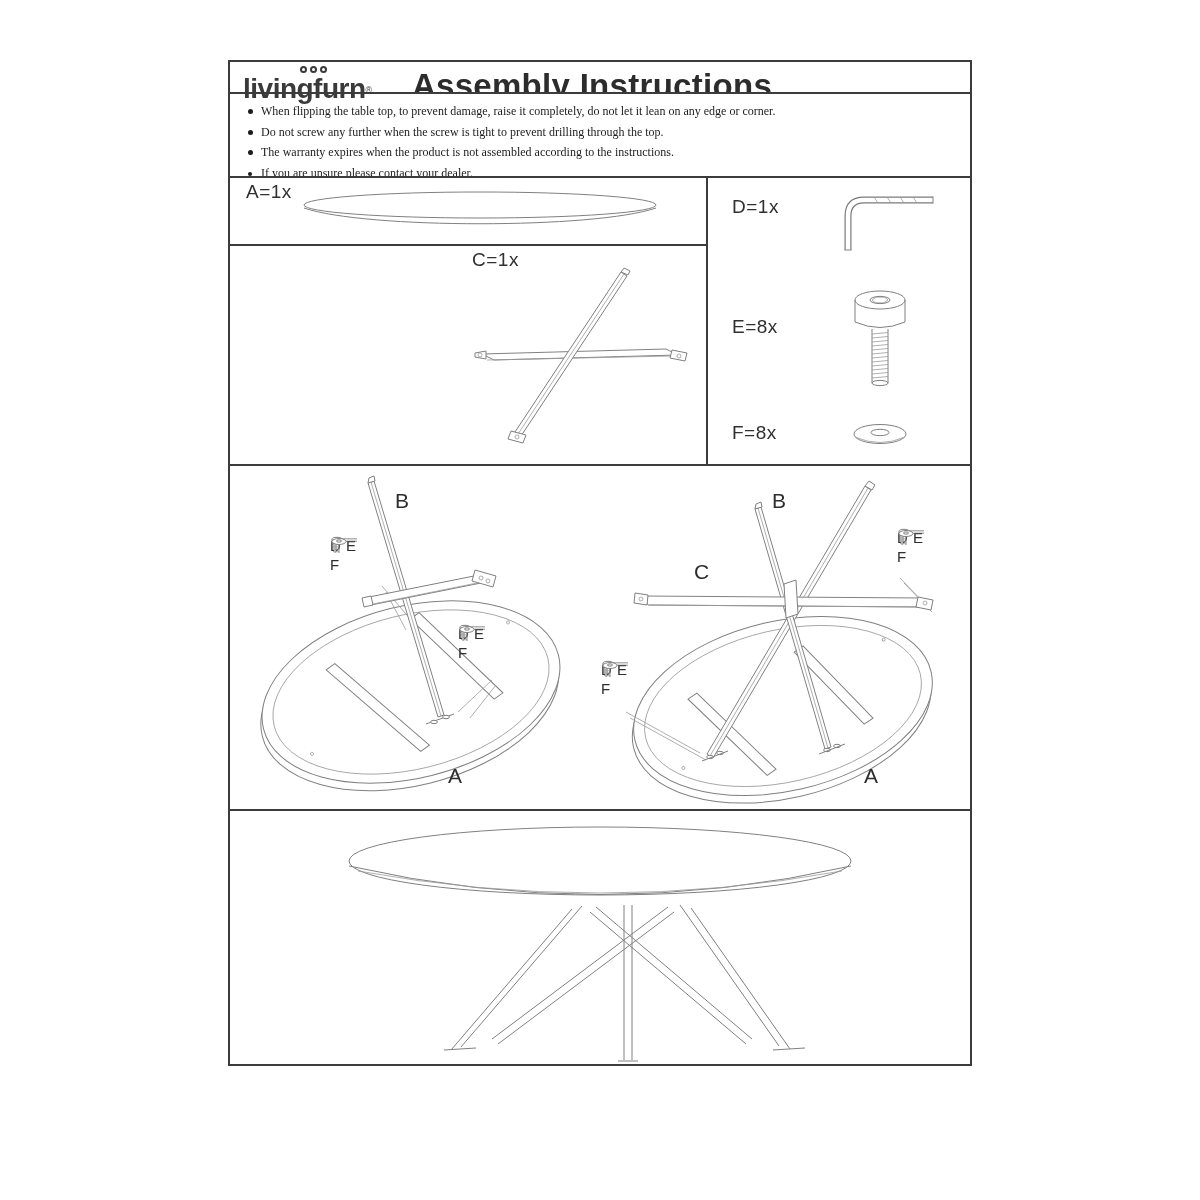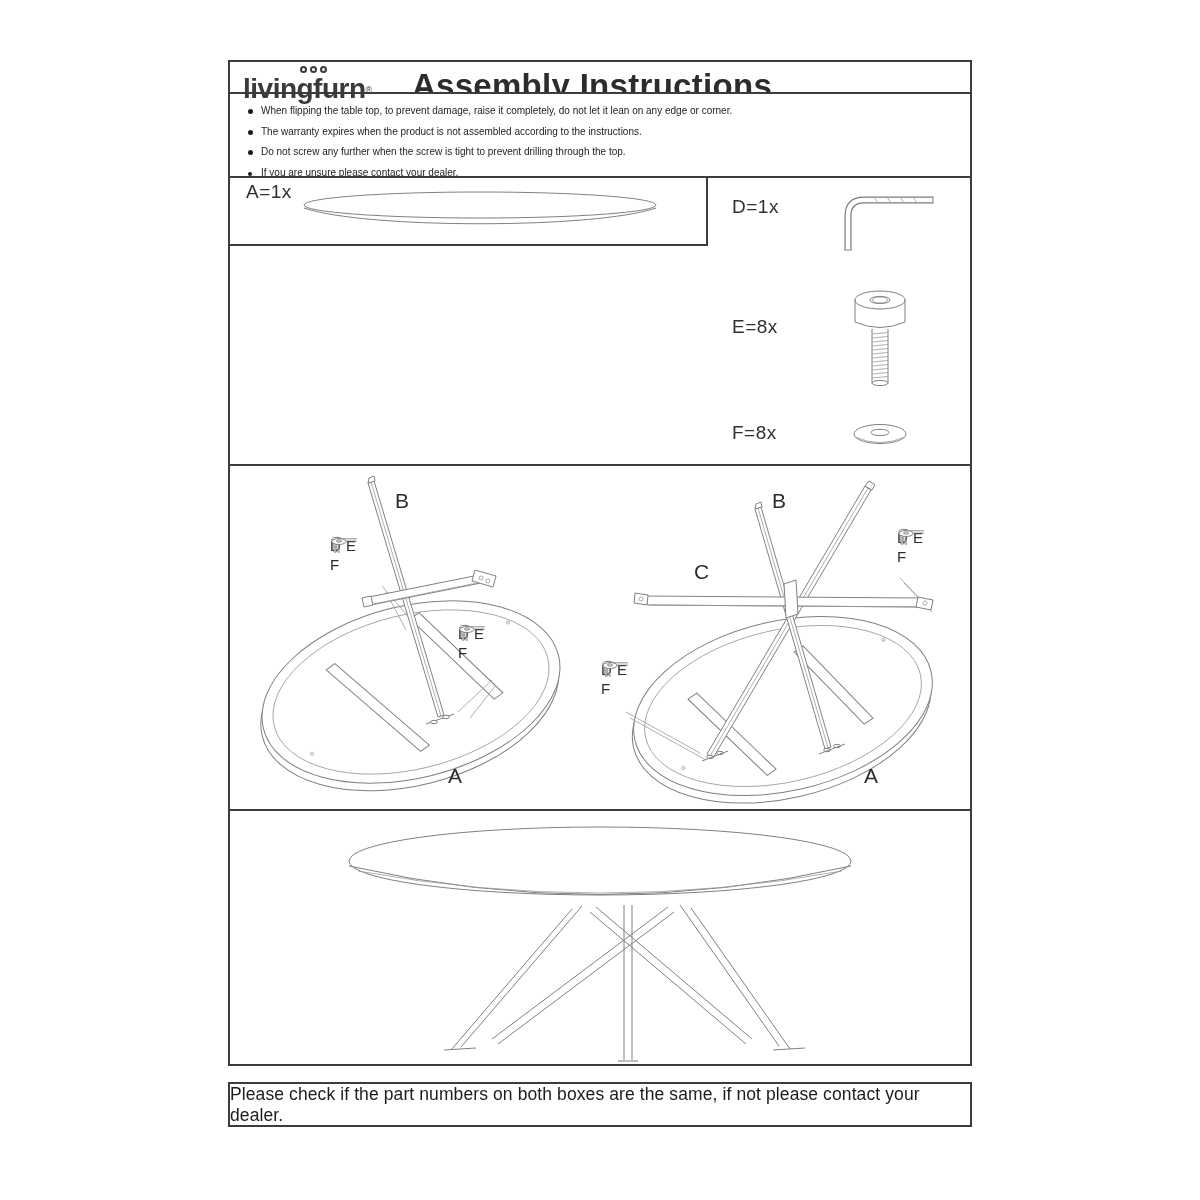--- a/index.html
+++ b/index.html
@@ -16,21 +16,21 @@
   .dots { display:flex; gap:3px; margin-left:57px; height:8px; }
   .dot { width:7px; height:7px; border-radius:50%; background:#3a3a3a; position:relative; }
   .dot::after { content:""; position:absolute; left:2px; top:2px; width:3px; height:3px; border-radius:50%; background:#fff; }
   .logo-text { font-size:28px; font-weight:700; color:#3a3a3a; letter-spacing:-0.5px; line-height:30px; }
   .reg { font-size:9px; vertical-align:top; font-weight:400; position:relative; top:1px; }
   .doc-title { position:absolute; left:0; right:16px; top:5px; text-align:center; font-size:33px; font-weight:700; color:#2c2c2c; letter-spacing:0.3px; }
 
   
   .warnings-box { height:86px; padding:7px 12px 0 10px; }
   .warnings-list { list-style:none; }
-  .warnings-list li { position:relative; padding-left:21px; font-size:10px; line-height:20.5px; color:#1c1c1c; }
+  .warnings-list li { position:relative; padding-left:21px; font-size:12px; line-height:20.5px; color:#1c1c1c;font-family:Liberation Serif, serif; }
   .warnings-list li::before { content:""; position:absolute; left:8px; top:8px; width:5px; height:5px; border-radius:50%; background:#1c1c1c; }
   .warnings-list li:last-child::before { width:4px; height:4px; top:9px; }
 
   
   .parts-box { height:290px; display:grid; grid-template-columns:226px 252px 262px; grid-template-rows:68px 218px; }
   .cell { position:relative; background:#fff; }
   .cell-a { grid-column:1 / 3; grid-row:1; border-bottom:2px solid #3c3c3c; border-right:2px solid #3c3c3c; }
   .cell-b { grid-column:1; grid-row:2; border-right:2px solid #3c3c3c; }
   .cell-c { grid-column:2; grid-row:2; border-right:2px solid #3c3c3c; }
   .cell-hw { grid-column:3; grid-row:1 / 3; }
@@ -70,37 +70,53 @@
           <span class="dot"></span>
         </div>
         <div class="logo-text"><span>livingfurn</span><span class="reg">®</span></div>
       </div>
       <div class="doc-title">Assembly Instructions</div>
     </div>
 
     <div class="box warnings-box stack">
       <ul class="warnings-list">
         <li>When flipping the table top, to prevent damage, raise it completely, do not let it lean on any edge or corner.</li>
+        <li>Do not screw any further when the screw is tight to prevent drilling through the top.</li>
         <li>The warranty expires when the product is not assembled according to the instructions.</li>
-        <li>Do not screw any further when the screw is tight to prevent drilling through the top.</li>
         <li>If you are unsure please contact your dealer.</li>
       </ul>
     </div>
 
     <div class="box parts-box stack">
 
       <div class="cell cell-a">
         <span class="part-label">A=1x</span>
         <svg class="pos-abs" style="left:0;top:0" width="476" height="64" viewBox="0 0 476 64">
           <ellipse class="ln fw" cx="250" cy="27" rx="176" ry="13"></ellipse>
           <path class="ln" d="M74,30 C135,51 365,51 426,30"></path>
         </svg>
       </div>
 
 
+      <div class="cell cell-c">
+        <span class="part-label">C=1x</span>
+        <svg class="pos-abs" style="left:0;top:0" width="250" height="216" viewBox="0 0 250 216">
+          <polygon class="ln fw" points="26,108 210,103 222,109 38,114"></polygon>
+          <line class="lnl" x1="31" y1="114" x2="216" y2="110"></line>
+          <polygon class="ln fw" points="19,107 30,105 30,113 19,111"></polygon>
+          <circle class="lnl" cx="24" cy="109" r="2"></circle>
+          <polygon class="ln fw" points="216,104 231,107 229,115 214,112"></polygon>
+          <circle class="lnl" cx="223" cy="110" r="2"></circle>
+          <polygon class="ln fw" points="165,26 171,30 65,190 59,186"></polygon>
+          <line class="lnl" x1="168" y1="28" x2="62" y2="188"></line>
+          <polygon class="ln fw" points="165,26 172,29 174,25 168,22"></polygon>
+          <polygon class="ln fw" points="55,185 70,189 67,197 52,193"></polygon>
+          <circle class="lnl" cx="61" cy="191" r="2"></circle>
+        </svg>
+      </div>
 
       <div class="cell cell-hw">
         <span class="hw-label" style="left:24px;top:18px">D=1x</span>
         <svg class="pos-abs" style="left:118px;top:8px" width="120" height="72" viewBox="0 0 120 72">
           <path d="M22,64 L22,30 Q22,14 38,14 L107,14" fill="none" stroke="#7a7a7a" stroke-width="7"></path>
           <path d="M22,64 L22,30 Q22,14 38,14 L107,14" fill="none" stroke="#ffffff" stroke-width="4.6"></path>
           <line class="ln" x1="18.5" y1="64" x2="25.5" y2="64"></line>
           <line class="ln" x1="107" y1="10.5" x2="107" y2="17.5"></line>
           <line class="lnl" x1="48" y1="11" x2="52" y2="17"></line>
           <line class="lnl" x1="61" y1="11" x2="65" y2="17"></line>
@@ -323,18 +339,15 @@
         <line class="ln" x1="366" y1="96" x2="522" y2="228"></line>
         <line class="ln" x1="360" y1="101" x2="516" y2="233"></line>
         <line class="ln" x1="438" y1="96" x2="262" y2="228"></line>
         <line class="ln" x1="444" y1="101" x2="268" y2="233"></line>
         <line class="ln" x1="394" y1="94" x2="394" y2="249"></line>
         <line class="ln" x1="402" y1="94" x2="402" y2="249"></line>
         <line class="ln" x1="388" y1="250" x2="408" y2="250"></line>
       </svg>
     </div>
 
-    <div class="box footer-box">
-      <span class="footer-text">Please check if the part numbers on both boxes are the same, if not please contact your dealer.</span>
-    </div>
 
   </div>
 </div>
 
 </body></html>

